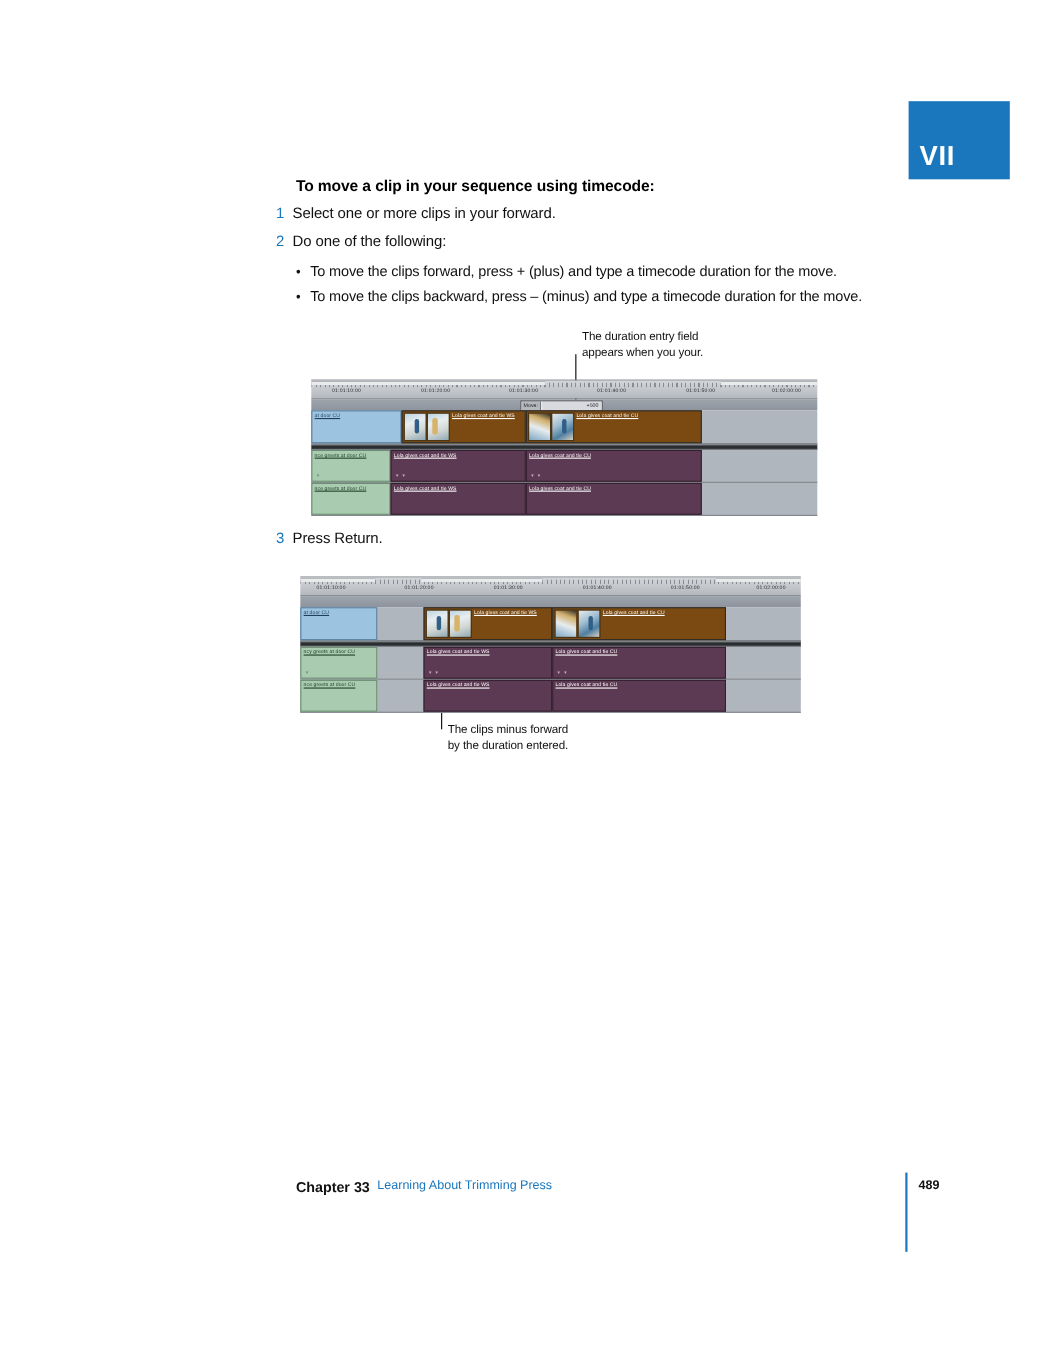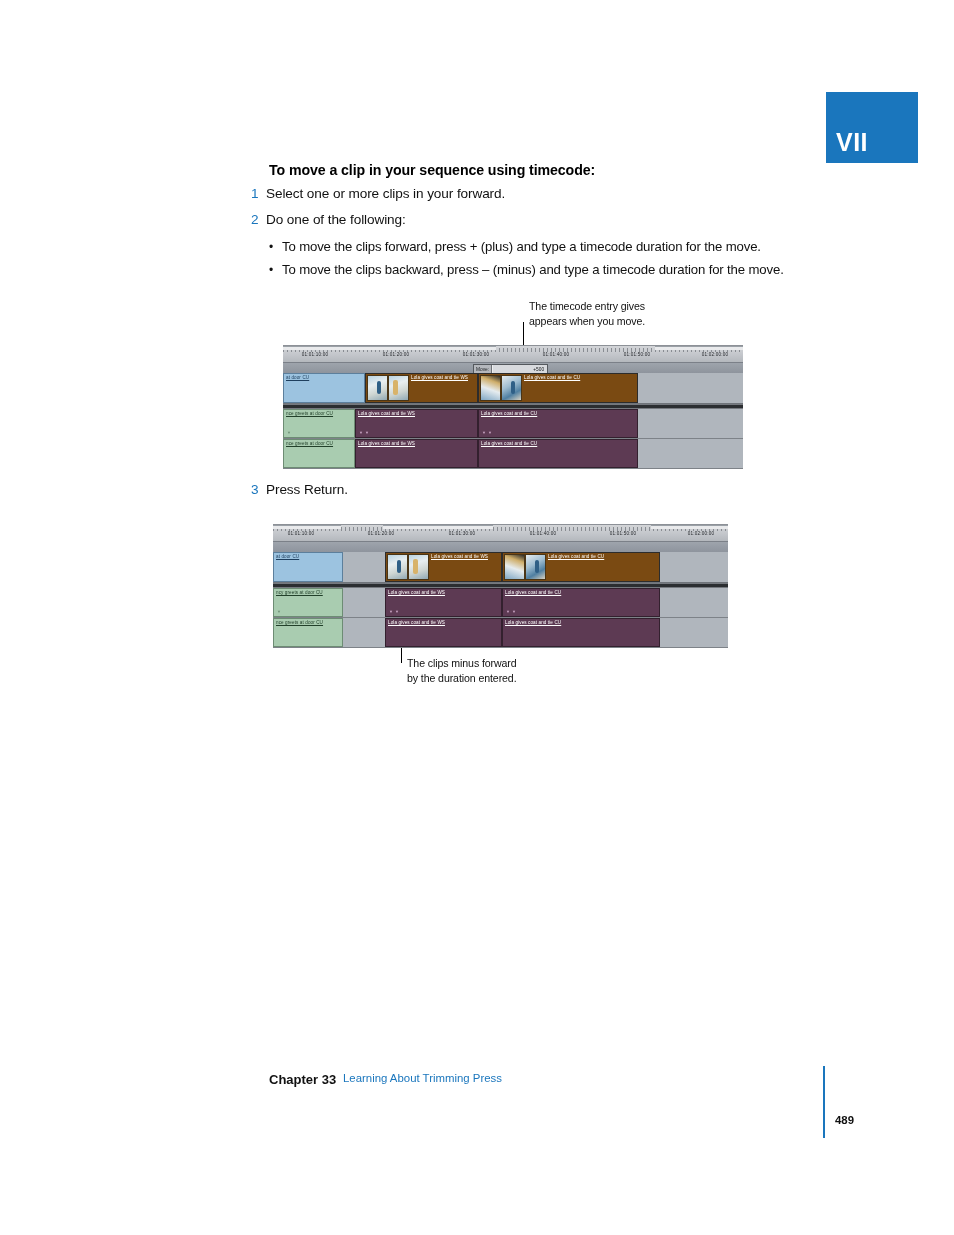--- a/index.html
+++ b/index.html
@@ -157,21 +157,21 @@
   .footer .chapter{
     position:absolute;left:269px;top:0;font-size:13px;font-weight:bold;color:#111;
   }
   .footer .chapter-title{
     position:absolute;left:343px;top:0;font-size:11.4px;color:#1a76bd;
   }
   .footer .rule{
     position:absolute;left:823px;top:-6px;width:2px;height:72px;background:#1a76bd;
   }
   .footer .pageno{
-    position:absolute;left:835px;top:0;font-size:11.4px;font-weight:bold;color:#111;margin-top:42px;
+    position:absolute;left:835px;top:0;font-size:11.4px;font-weight:bold;color:#111;
   }
 </style>
 </head>
 <body>
 
 <div class="chapter-tab">
   <span class="roman">VII</span>
 </div>
 
 <div class="heading">To move a clip in your sequence using timecode:</div>
@@ -195,22 +195,22 @@
   <span class="dot">•</span>
   <span>To move the clips backward, press – (minus) and type a timecode duration for the move.</span>
 </div>
 
 <div class="step" id="step3">
   <span class="num">3</span>
   <span class="txt">Press Return.</span>
 </div>
 
 <div class="callout" id="callout-top">
-  <div>The timecode entry gives</div>
-  <div>appears when you move.</div>
+  <div>The duration entry field</div>
+  <div>appears when you your.</div>
 </div>
 <div class="leader" id="leader-top"></div>
 
 <div class="callout" id="callout-bottom">
   <div>The clips minus forward</div>
   <div>by the duration entered.</div>
 </div>
 <div class="leader" id="leader-bottom"></div>
 
 <div class="fig" id="fig1">

